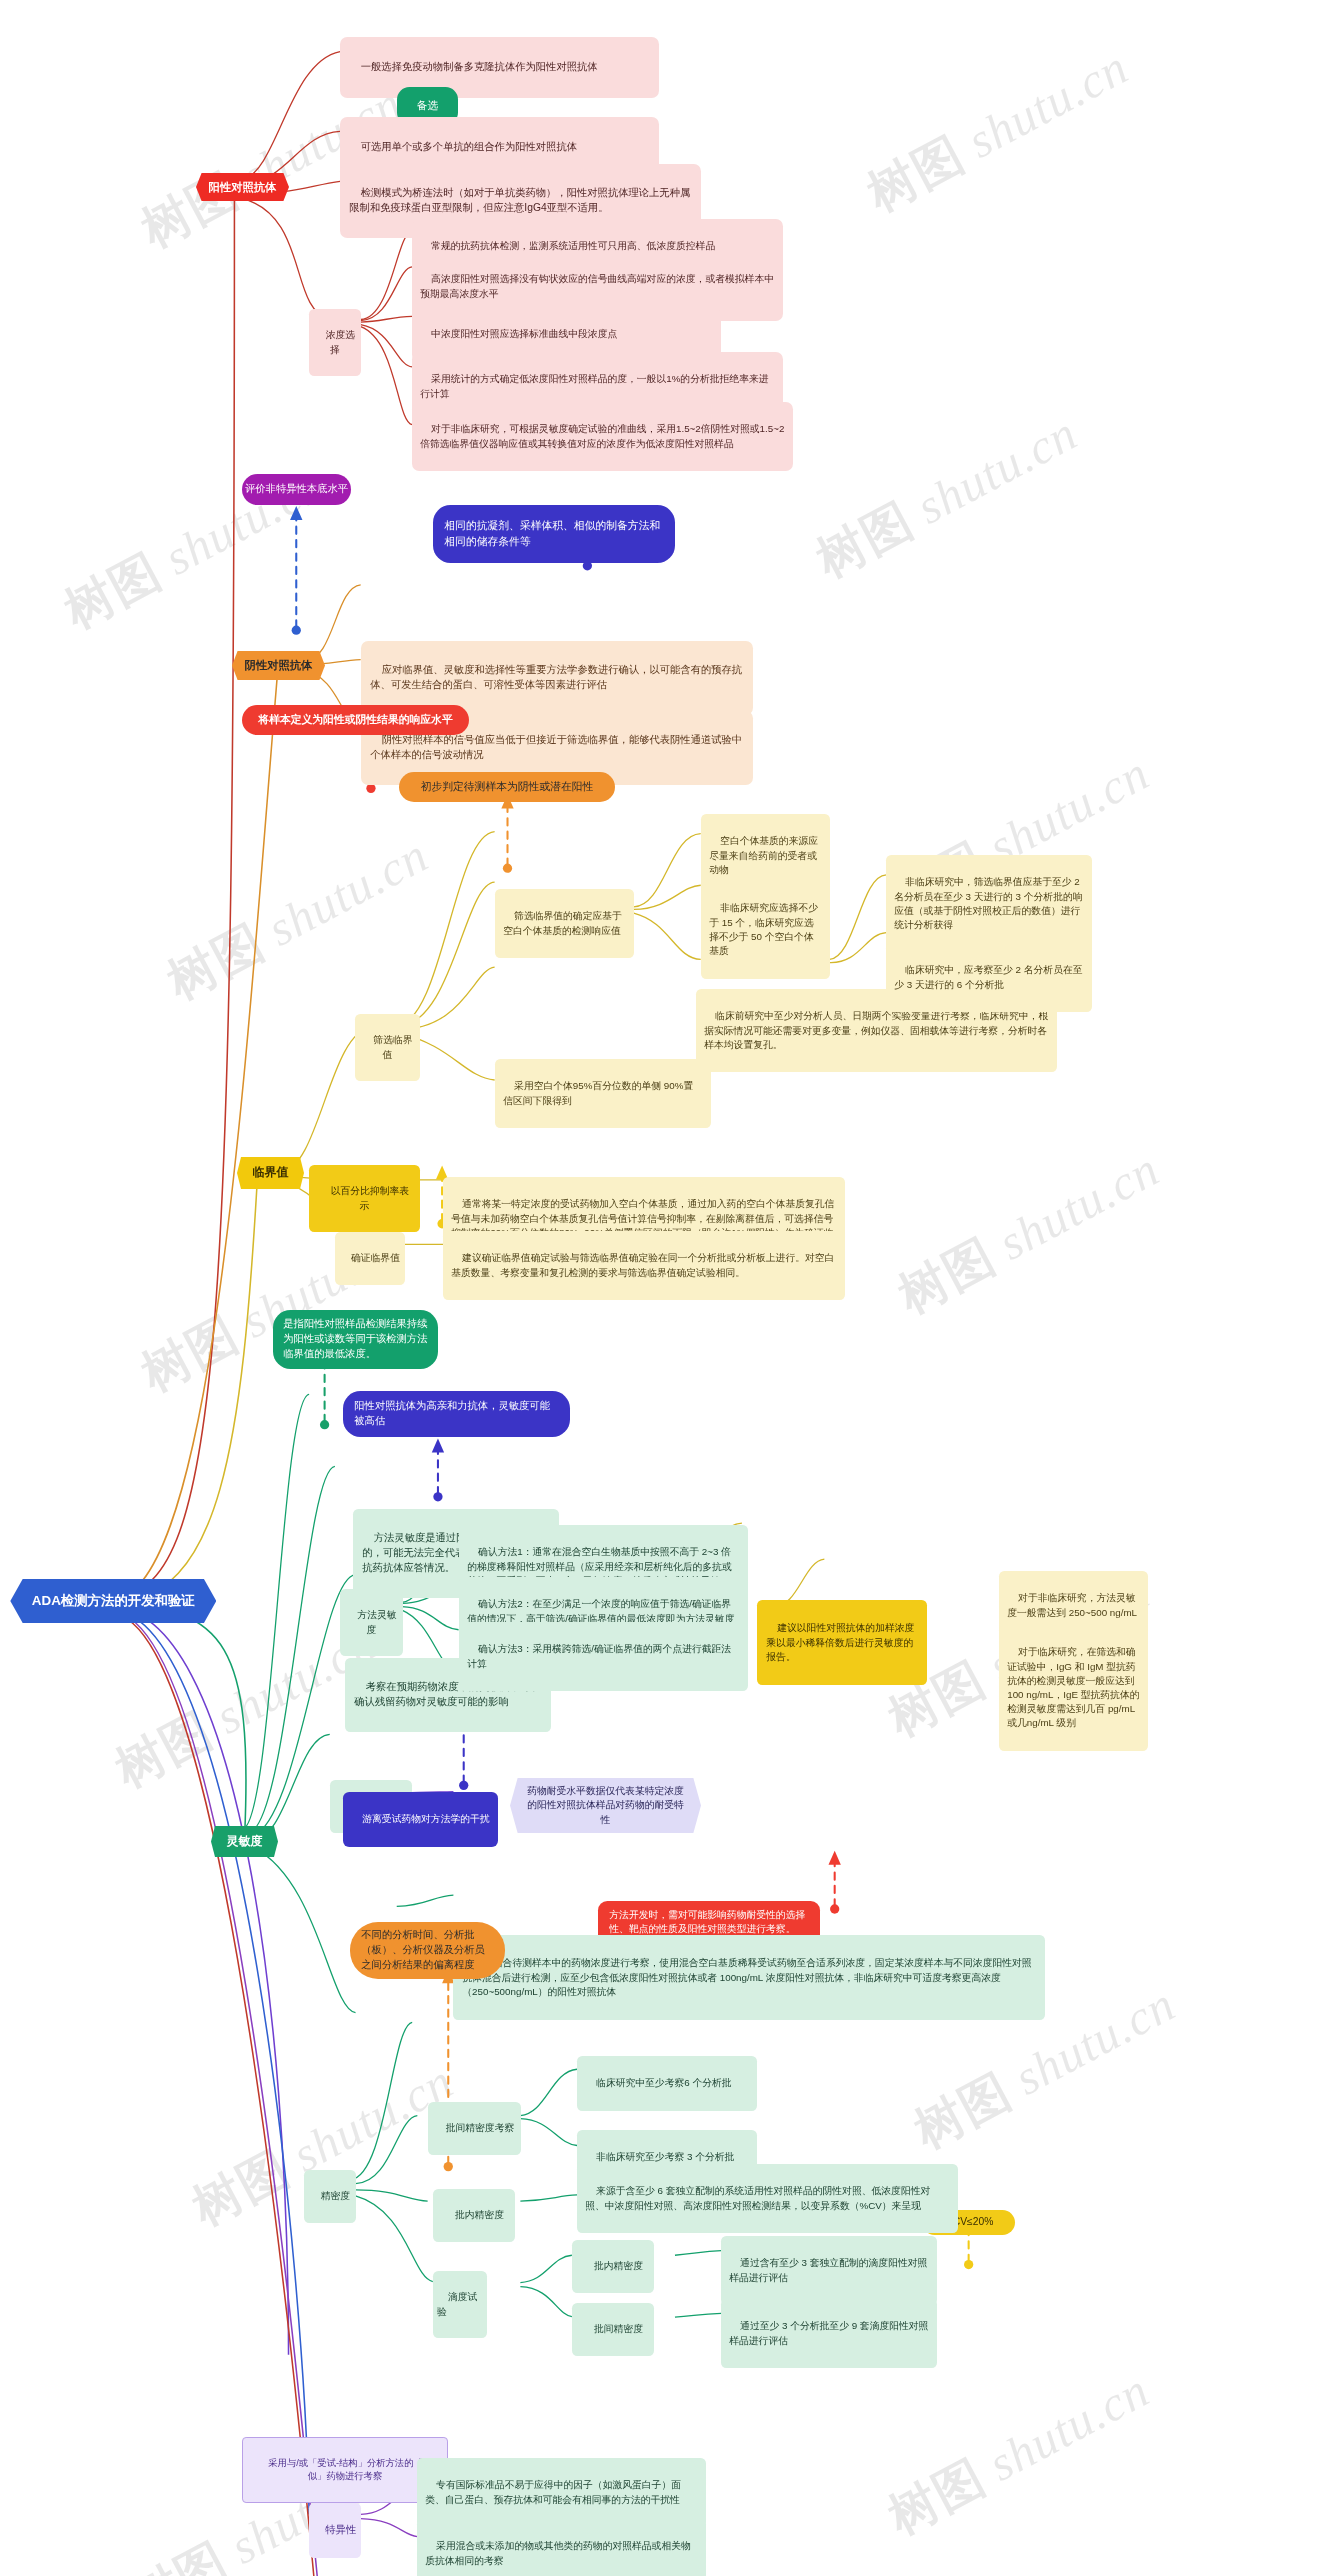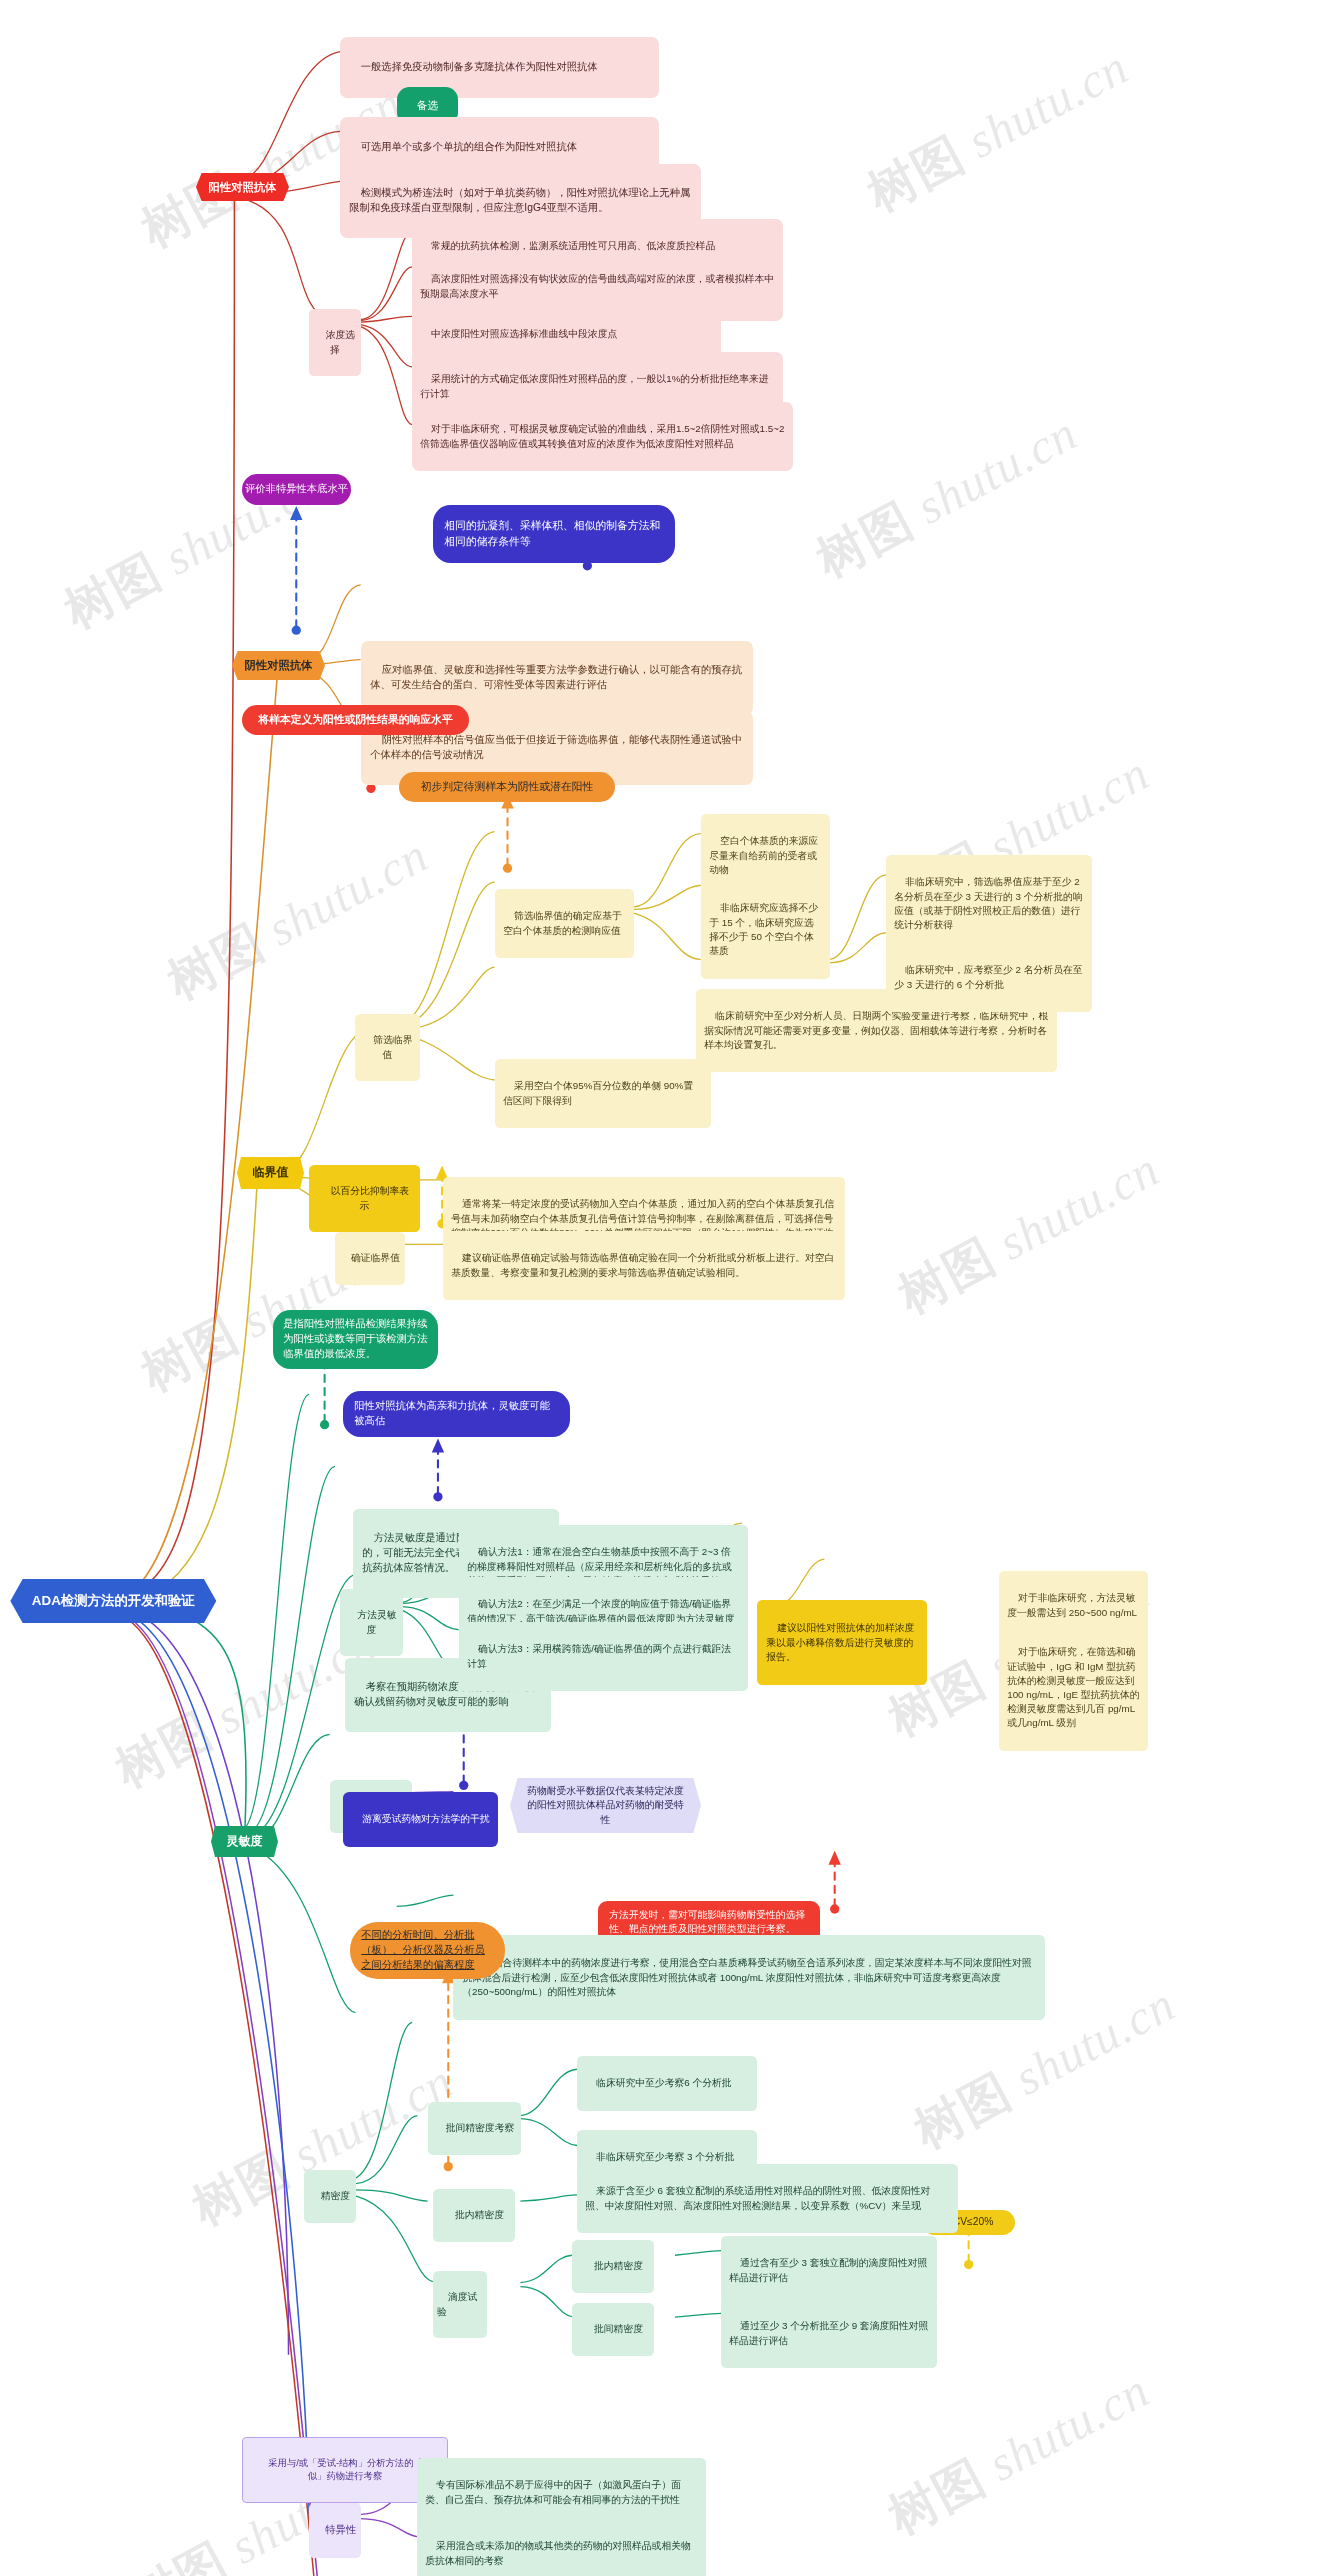--- a/index.html
+++ b/index.html
@@ -426,21 +426,21 @@
   </div>
 
   <div class="node soft c-green-soft" style="left:453px;top:1935px;width:592px;padding:7.2px 9.3px;font-size:9.8px;">
     <span>需要结合待测样本中的药物浓度进行考察，使用混合空白基质稀释受试药物至合适系列浓度，固定某浓度样本与不同浓度阳性对照抗体混合后进行检测，应至少包含低浓度阳性对照抗体或者 100ng/mL 浓度阳性对照抗体，非临床研究中可适度考察更高浓度（250~500ng/mL）的阳性对照抗体</span>
   </div>
 
   <div class="node soft c-green-soft" style="left:304px;top:2170px;width:52px;padding:5.2px 4.1px;font-size:9.8px;text-align:center;">
     <span>精密度</span>
   </div>
 
-  <div class="node pill c-orange-solid" style="left:350px;top:1922px;width:155px;min-height:57px;padding:6.2px 11.3px;font-size:10.3px;border-radius:28px;text-decoration:underline;">
+  <div class="node pill c-orange-solid" style="left:350px;top:1922px;width:155px;min-height:57px;padding:6.2px 11.3px;font-size:10.3px;border-radius:28px;">
     <span>不同的分析时间、分析批（板）、分析仪器及分析员之间分析结果的偏离程度</span>
   </div>
 
   <div class="node soft c-green-soft" style="left:428px;top:2102px;width:93px;padding:5.2px 4.1px;font-size:9.8px;text-align:center;">
     <span>批间精密度考察</span>
   </div>
   <div class="node soft c-green-soft" style="left:577px;top:2056px;width:180px;padding:6.2px 8.2px;font-size:9.8px;">
     <span>临床研究中至少考察6 个分析批</span>
   </div>
   <div class="node soft c-green-soft" style="left:577px;top:2130px;width:180px;padding:6.2px 8.2px;font-size:9.8px;">

